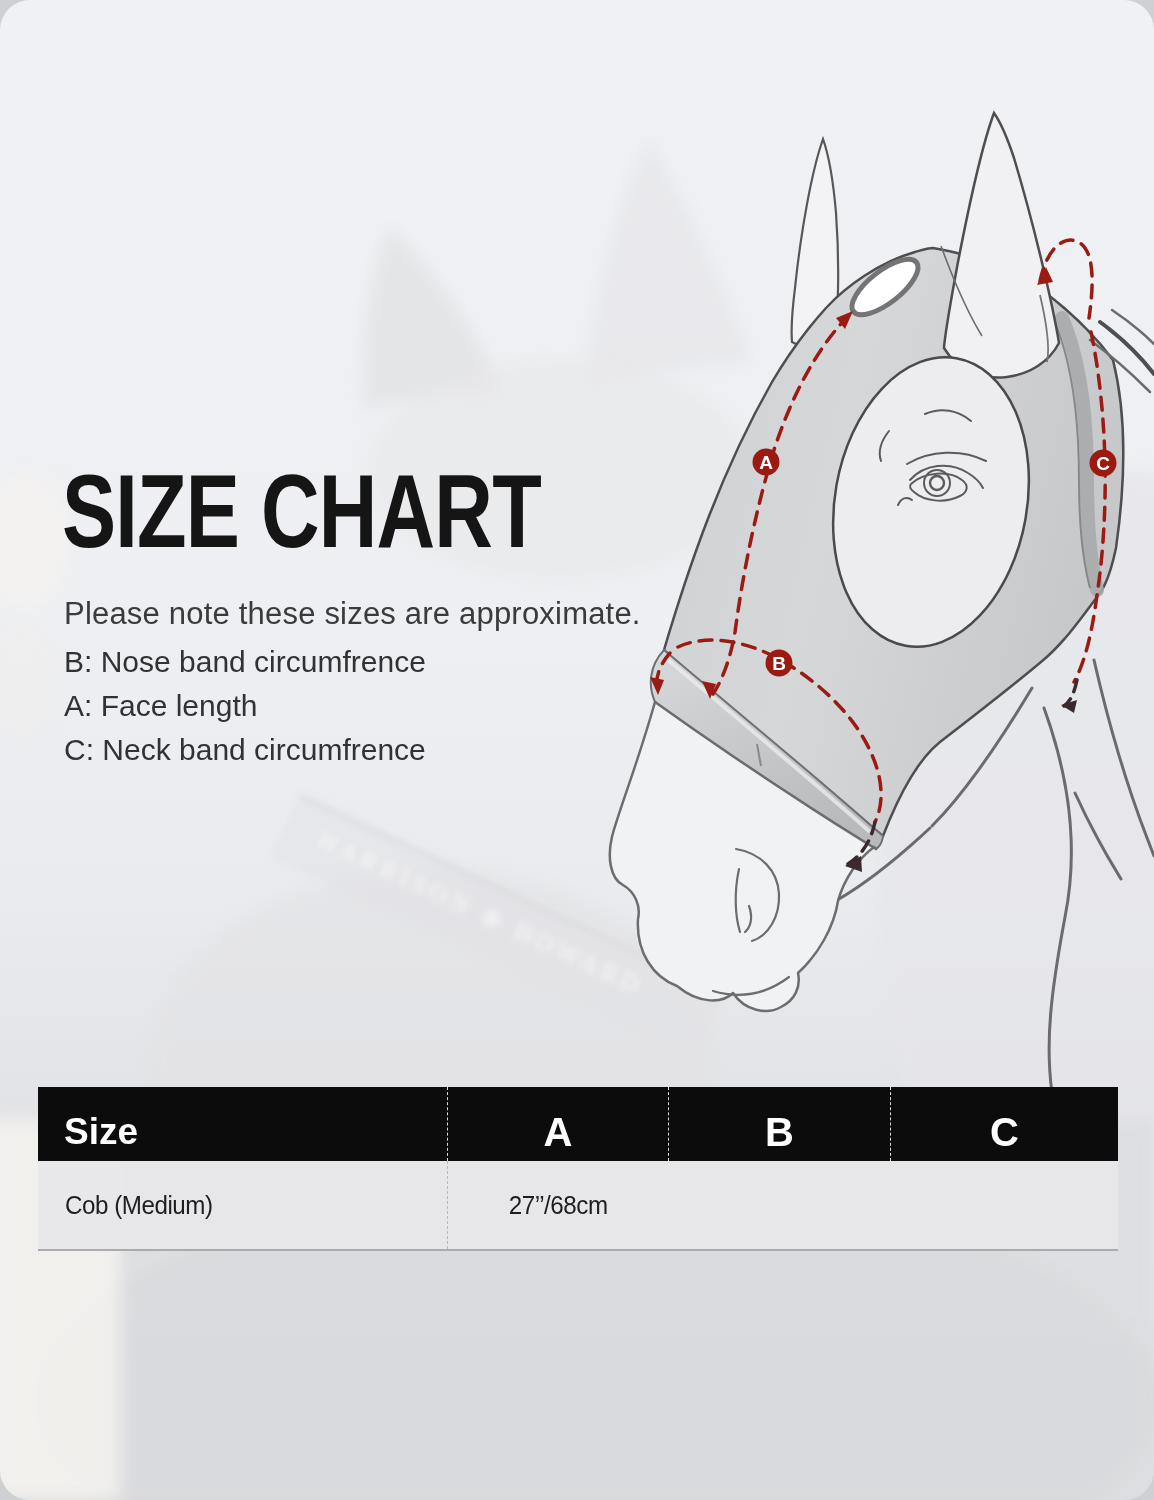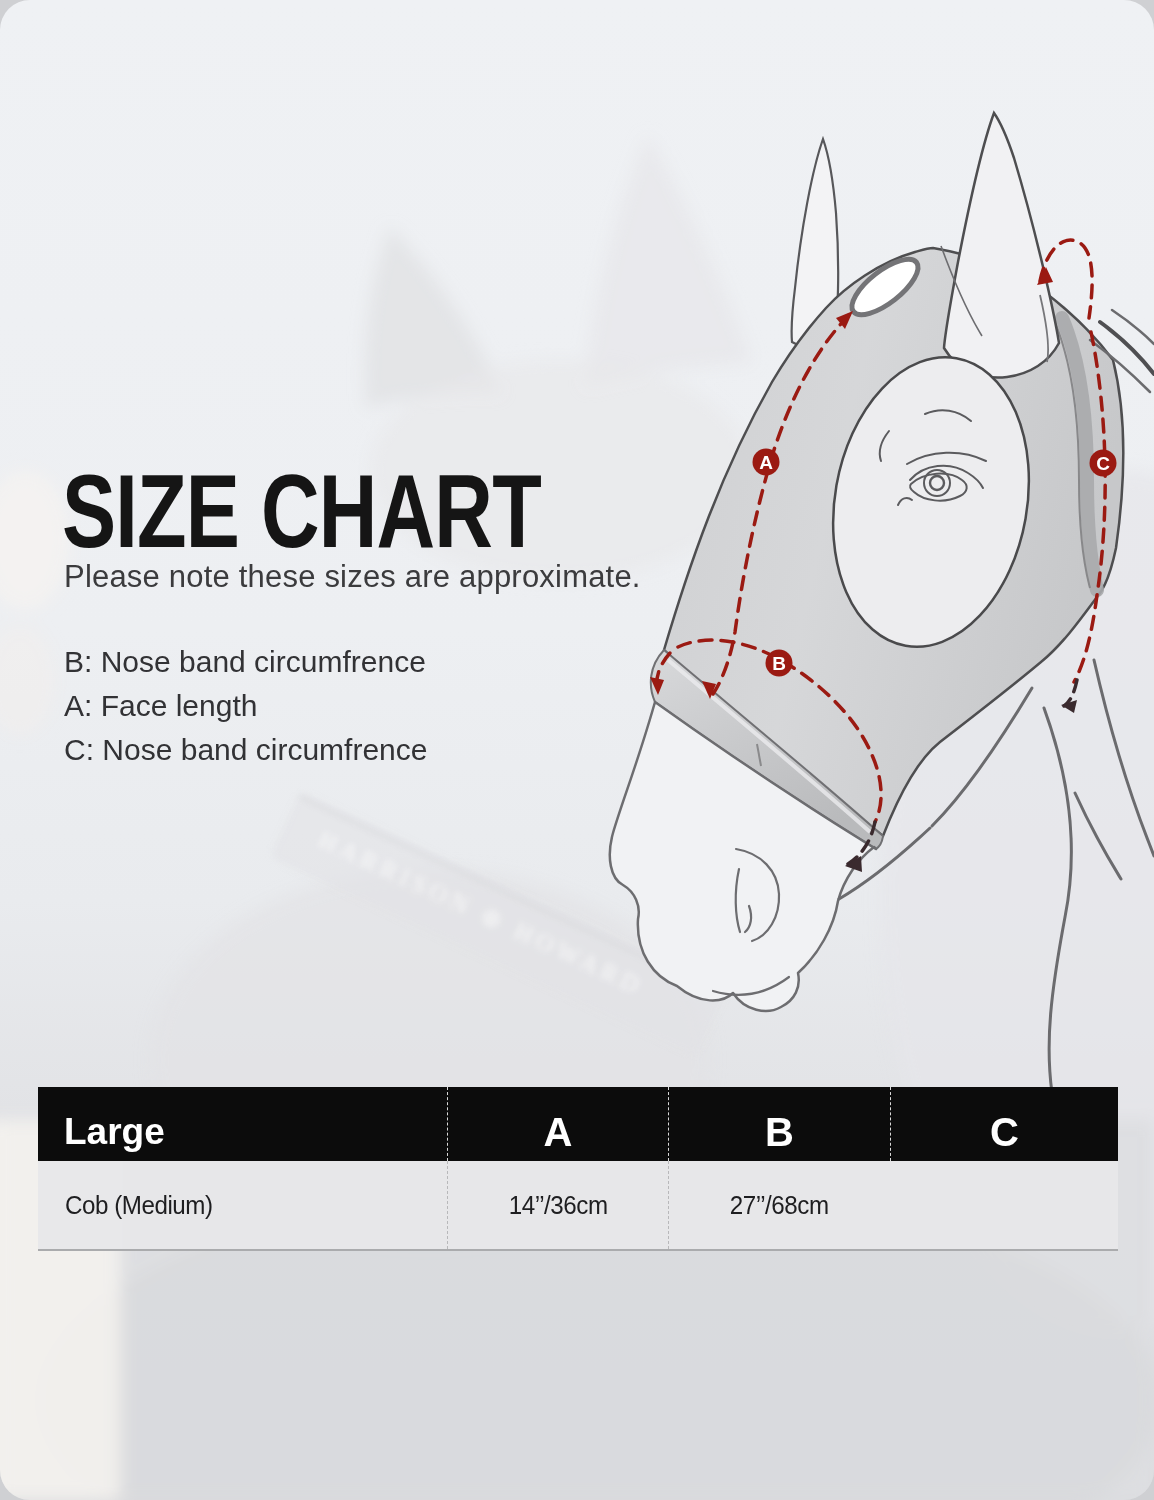--- a/index.html
+++ b/index.html
@@ -13,21 +13,21 @@
   .bg-svg{left:0;top:0;width:1154px;height:1500px;}
   .art-svg{left:555px;top:75px;width:599px;height:1030px;}
 
   .page-title{
     position:absolute;left:62px;top:452px;
     font-size:104px;font-weight:bold;color:#151515;line-height:1.15;
     letter-spacing:-1px;white-space:nowrap;
     transform:scaleX(0.78);transform-origin:left top;
   }
   .page-subtitle{
-    position:absolute;left:64px;top:559px;
+    position:absolute;left:64px;top:596px;
     font-size:31px;color:#3b3b3d;letter-spacing:0.2px;white-space:nowrap;
   }
   .legend{
     position:absolute;left:64px;top:640px;
     font-size:30px;line-height:44px;color:#323235;white-space:nowrap;
   }
 
   .size-table{position:absolute;left:38px;top:1087px;width:1080px;}
   .thead{
     display:grid;grid-template-columns:409px 221px 222px 228px;
@@ -77,21 +77,21 @@
       <path d="M -55,-30 L 415,-30" stroke="#d4d5d8" stroke-width="2" fill="none"></path>
       <text x="-18" y="8" font-family="Liberation Serif, serif" font-size="25" letter-spacing="5" fill="#fafafb" opacity="0.85">HARRISON ⊕ HOWARD</text>
     </g>
   </svg>
 
   <div class="page-title">SIZE CHART</div>
   <div class="page-subtitle">Please note these sizes are approximate.</div>
   <div class="legend">
     <div>B: Nose band circumfrence</div>
     <div>A: Face length</div>
-    <div>C: Nose band circumfrence</div>
+    <div>C: Neck band circumfrence</div>
   </div>
 
   <svg class="art-svg" viewBox="555 75 599 1030" aria-hidden="true">
     <defs>
       <linearGradient id="maskGrad" x1="0" y1="0" x2="1" y2="0.3">
         <stop offset="0" stop-color="#cfd0d2"></stop>
           <stop offset="0.45" stop-color="#d6d7d9"></stop>
           <stop offset="1" stop-color="#c7c8ca"></stop>
       </linearGradient>
       <linearGradient id="bandGrad" x1="0" y1="0" x2="0.6" y2="1">
@@ -185,40 +185,37 @@
     </g>
     <g>
       <circle cx="1103" cy="463" r="13.5" fill="#9b1a12"></circle>
       <text x="1103" y="463" text-anchor="middle" dominant-baseline="central" font-size="19" font-weight="bold" fill="#ffffff">C</text>
     </g>
   </svg>
 
   <div class="size-table">
     <div class="thead">
       <div class="hcell first">
-          <span>Large</span>
+          <span>Size</span>
         </div>
       <div class="hcell">
           <span>A</span>
         </div>
       <div class="hcell">
           <span>B</span>
         </div>
       <div class="hcell">
           <span>C</span>
         </div>
     </div>
     <div class="tbody">
       <div class="trow r1">
         <div class="tcell first">
             <span>Cob (Medium)</span>
           </div>
         <div class="tcell">
-            <span>14’’/36cm</span>
-          </div>
-        <div class="tcell">
             <span>27’’/68cm</span>
           </div>
       </div>
     </div>
   </div>
 
 </div>
 
 </body></html>

